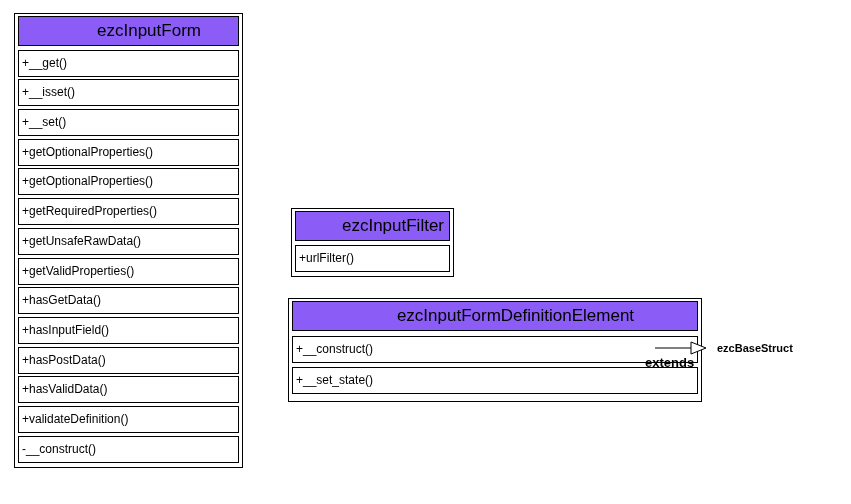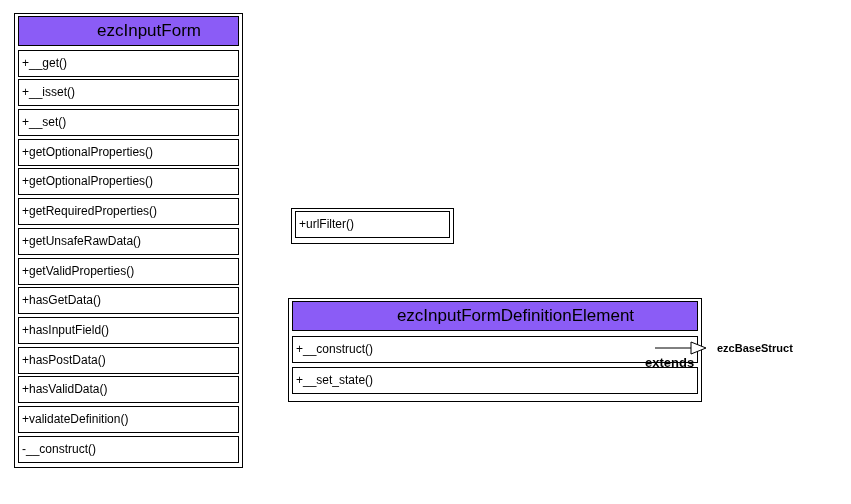--- a/index.html
+++ b/index.html
@@ -106,20 +106,21 @@
   <div class="cls-member">+getValidProperties()</div>
   <div class="cls-member">+hasGetData()</div>
   <div class="cls-member">+hasInputField()</div>
   <div class="cls-member">+hasPostData()</div>
   <div class="cls-member">+hasValidData()</div>
   <div class="cls-member">+validateDefinition()</div>
   <div class="cls-member">-__construct()</div>
 </div>
 
 <div class="uml-class" id="class-ezcinputfilter">
+  <div class="cls-title">ezcInputFilter</div>
   <div class="cls-member">+urlFilter()</div>
 </div>
 
 <div class="uml-class" id="class-ezcinputformdefinitionelement">
   <div class="cls-title">ezcInputFormDefinitionElement</div>
   <div class="cls-member">+__construct()</div>
   <div class="cls-member">+__set_state()</div>
 </div>
 
 <svg class="extends-arrow" width="56" height="16" viewBox="0 0 56 16" xmlns="http://www.w3.org/2000/svg">

